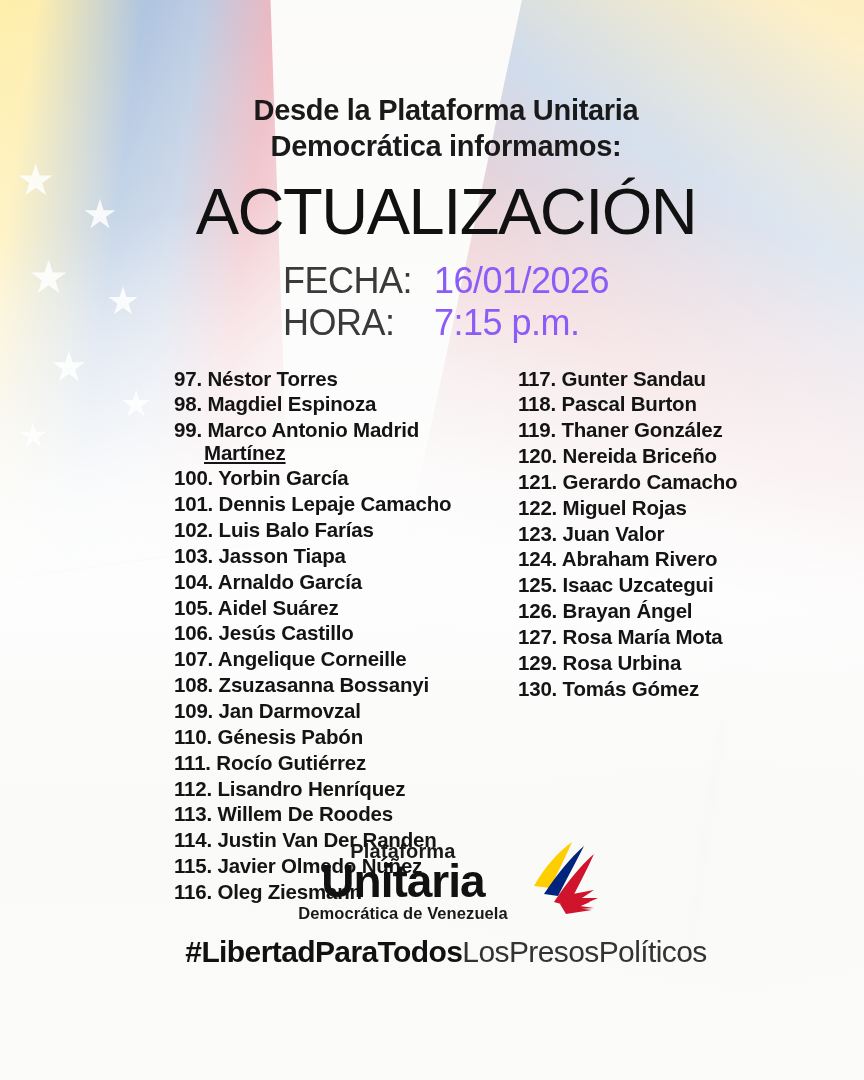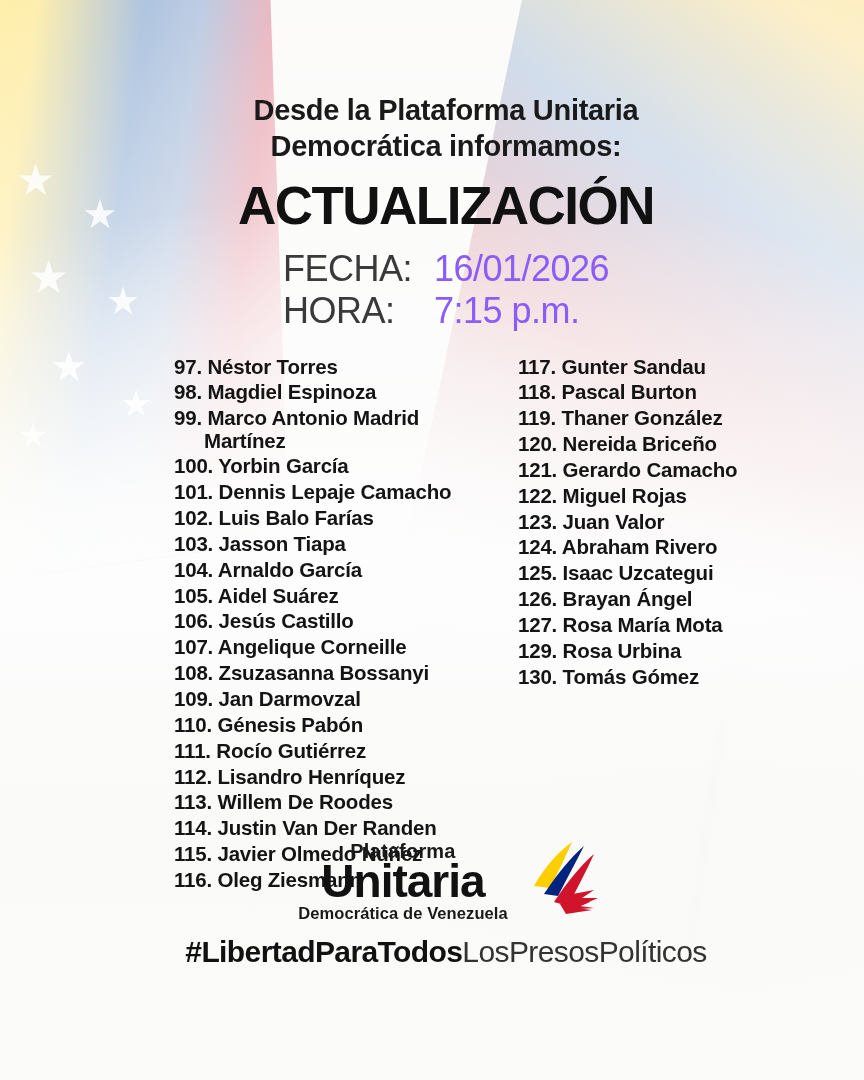--- a/index.html
+++ b/index.html
@@ -125,22 +125,22 @@
     color: #1a1a1a;
     font-size: 29px;
     font-weight: 700;
     line-height: 1.25;
     letter-spacing: -0.3px;
   }
   .intro-line2 { display: block; }
 
   .headline {
     margin-top: 14px;
-    font-size: 53px;
-    font-weight: 700;
+    font-size: 65px;
+    font-weight: 400;
     letter-spacing: -1.5px;
     color: #111111;
     line-height: 1;
   }
 
   .meta {
     margin-top: 16px;
     display: grid;
     grid-template-columns: auto auto;
     column-gap: 22px;
@@ -169,21 +169,21 @@
   .col-left { width: 330px; }
   .col-right { width: 330px; }
   .entry {
     font-size: 20.5px;
     font-weight: 700;
     color: #141414;
     line-height: 1.09;
     margin-bottom: 3.5px;
     letter-spacing: -0.2px;
   }
-  .entry .wrap-indent { display: block; padding-left: 30px; }
+  .entry .wrap-indent { display: block; padding-left: 30px; text-decoration: underline; }
 
   
   .logo-block {
     position: absolute;
     left: 12px;
     right: 0;
     top: 838px;
     display: flex;
     justify-content: center;
     align-items: flex-start;

